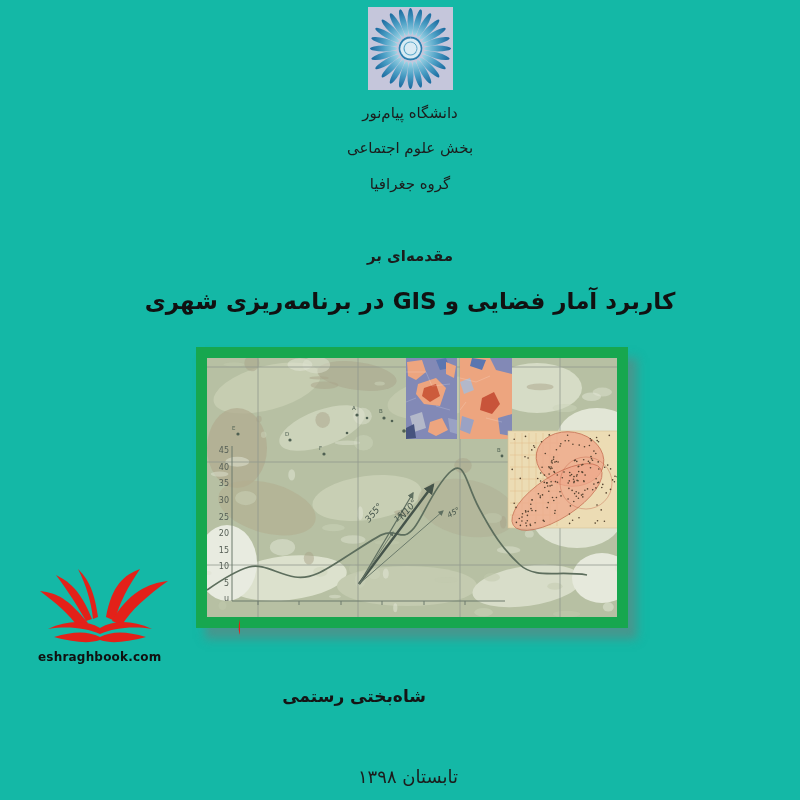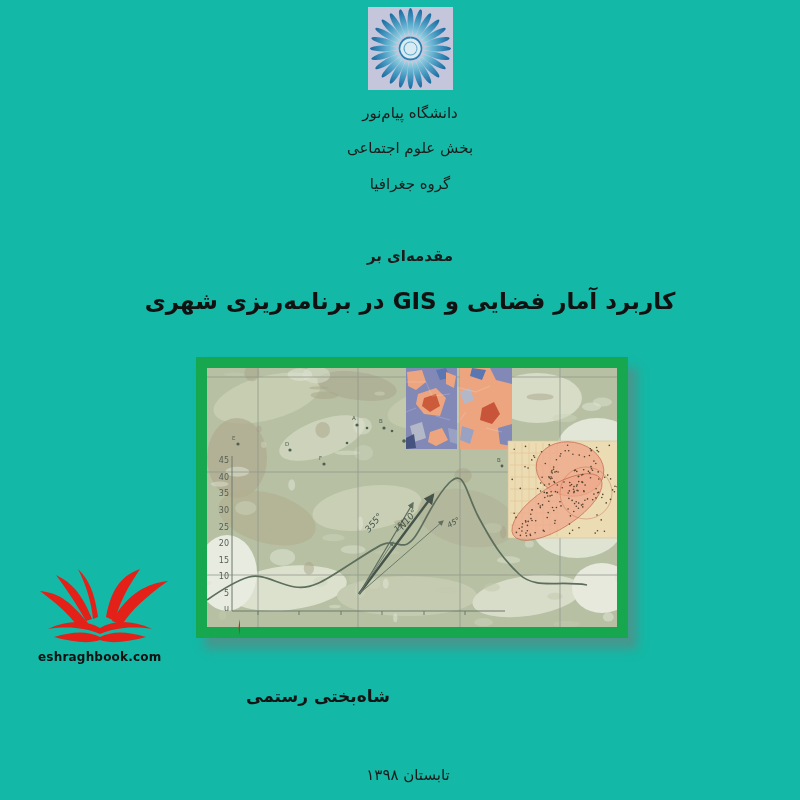--- a/index.html
+++ b/index.html
@@ -4,30 +4,30 @@
 <style>
   html,body{margin:0;padding:0;background:#fff;}
   .canvas{position:relative;width:800px;height:800px;background:#14b8a6;
           font-family:"DejaVu Sans",sans-serif;overflow:hidden;}
   .fa{direction:rtl;unicode-bidi:plaintext;}
   .center-line{position:absolute;left:12px;width:796px;text-align:center;color:#1c1c1c;}
   .hdr{font-size:15px;letter-spacing:0;}
   .subtitle{font-size:15px;font-weight:bold;}
   .booktitle{font-size:23px;font-weight:bold;color:#111;}
   .pnu-logo{position:absolute;left:368px;top:7px;width:85px;height:83px;background:#c5c6db;}
-  .frame{position:absolute;left:196px;top:357px;width:410px;height:259px;
+  .frame{position:absolute;left:196px;top:347px;width:410px;height:259px;
          border:11px solid #17a74f;background:#b7c0a3;
          box-shadow:inset 0 0 0 1.5px #0d8c41, 9px 11px 9px rgba(120,120,120,.5);text-align:center;}
   .frame svg{display:block;}
   .pub-logo{position:absolute;left:28px;top:565px;width:212px;height:95px;z-index:6;}
   .pub-site{position:absolute;left:38px;top:650px;z-index:6;font-size:12px;font-weight:bold;color:#101010;letter-spacing:.2px;}
-  .author{position:absolute;top:686px;font-size:17px;font-weight:bold;color:#151515;text-align:left;}
+  .author{position:absolute;top:686px;font-size:17px;font-weight:bold;color:#151515;text-align:right;}
   .author-right{left:440px;width:150px;}
   .author-left{left:246px;width:180px;}
-  .date-line{position:absolute;left:308px;width:200px;top:766px;text-align:center;font-size:15px;color:#1c1c1c;}
+  .date-line{position:absolute;left:308px;width:200px;top:766px;text-align:center;font-size:18px;color:#1c1c1c;}
 </style>
 </head>
 <body>
 
 <div class="canvas">
 
   <div class="pnu-logo">
     <svg width="85" height="83" viewBox="0 0 85 83">
       <defs>
         <linearGradient id="rayGrad" gradientUnits="userSpaceOnUse" x1="0" y1="-12" x2="0" y2="-40">

